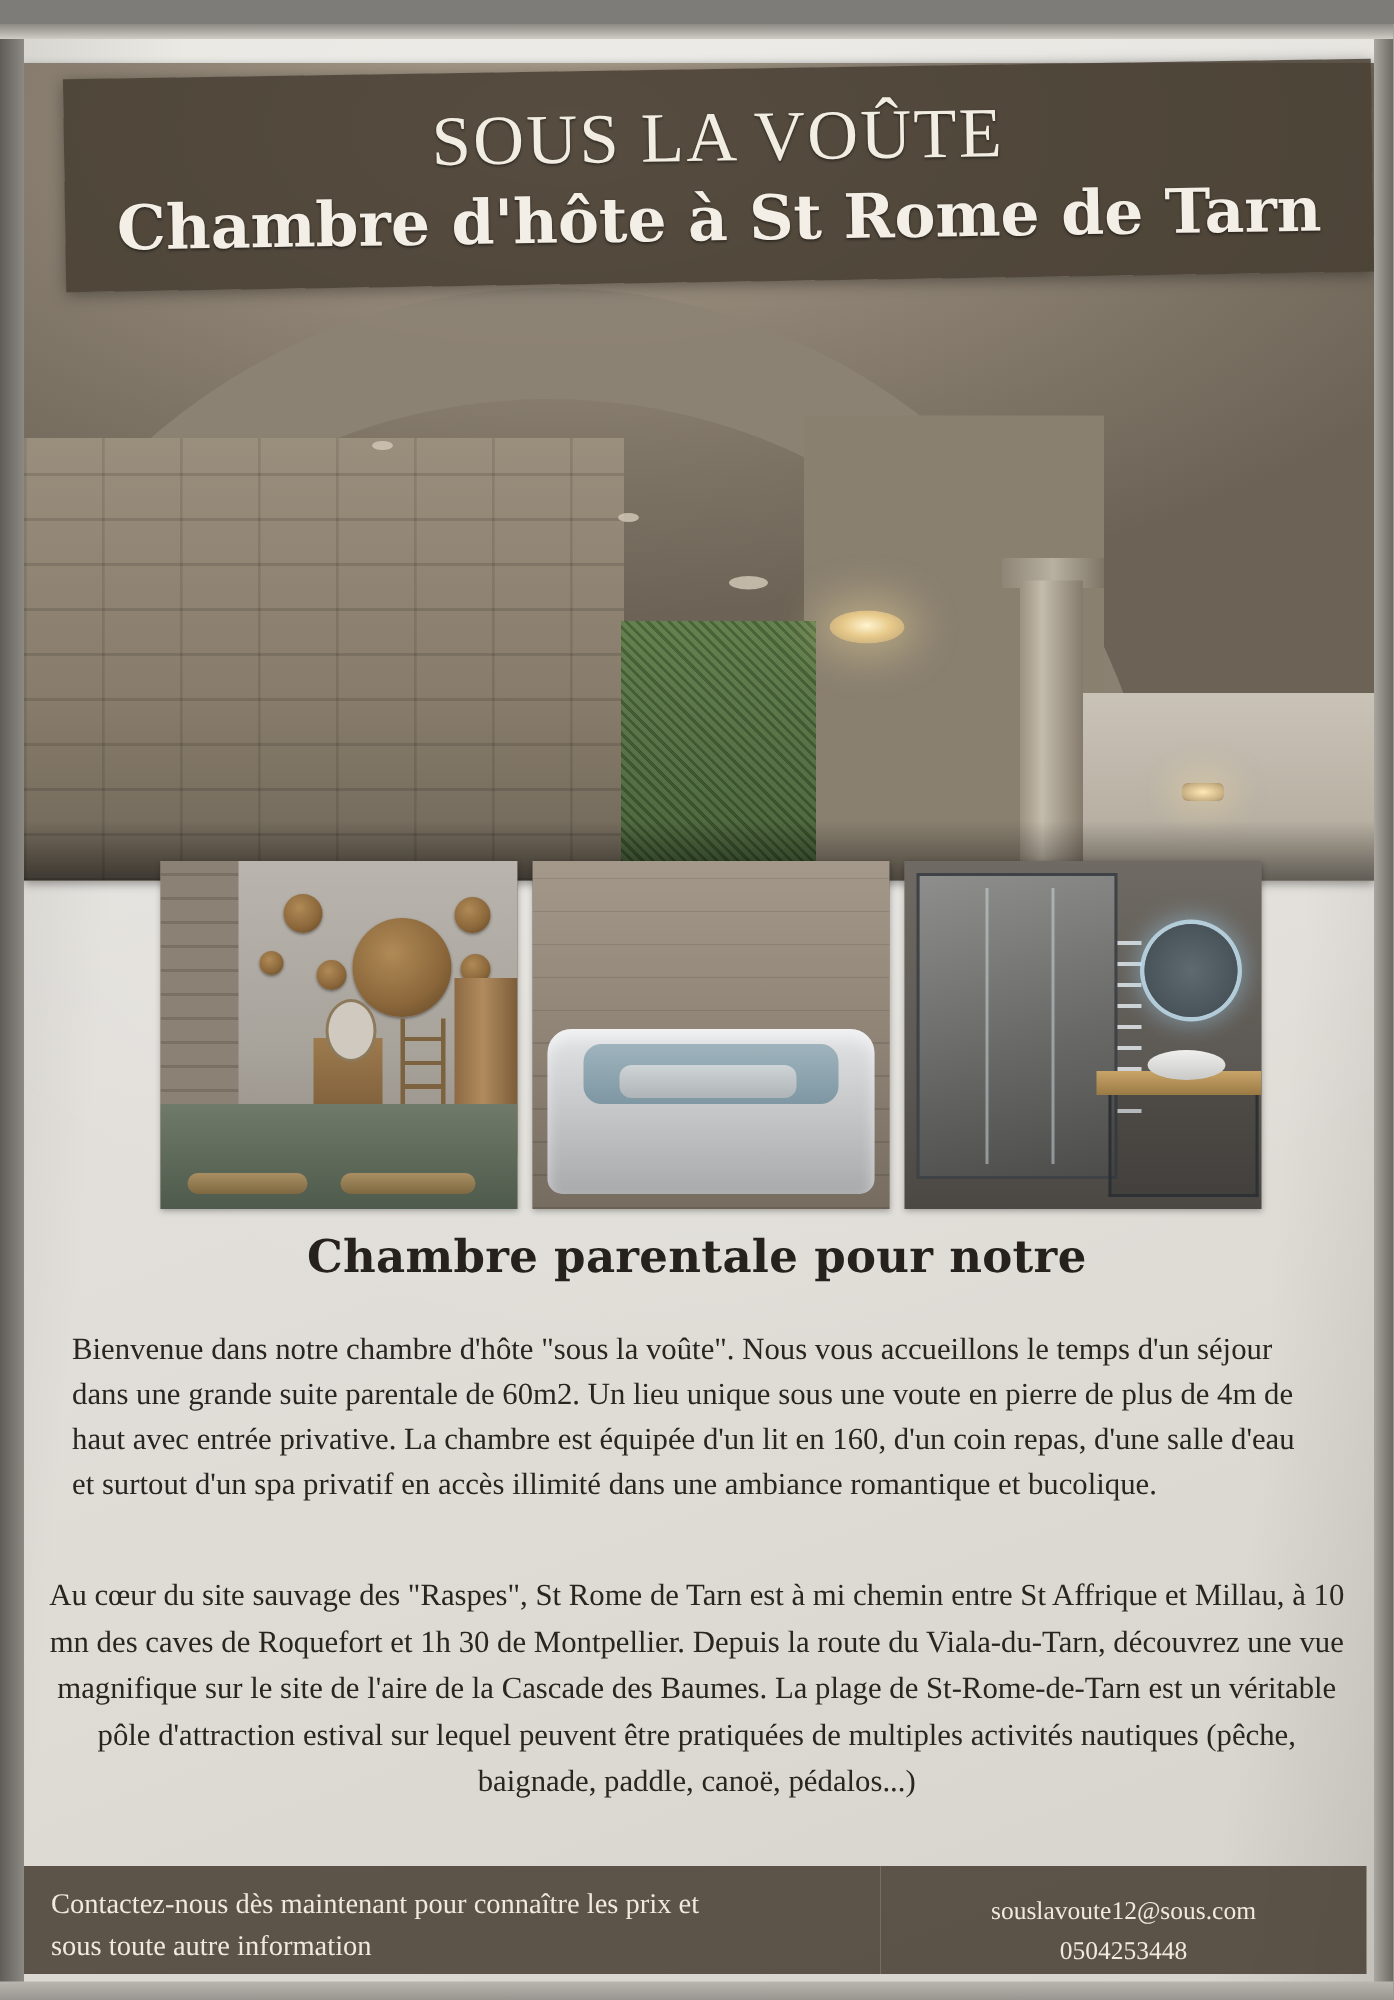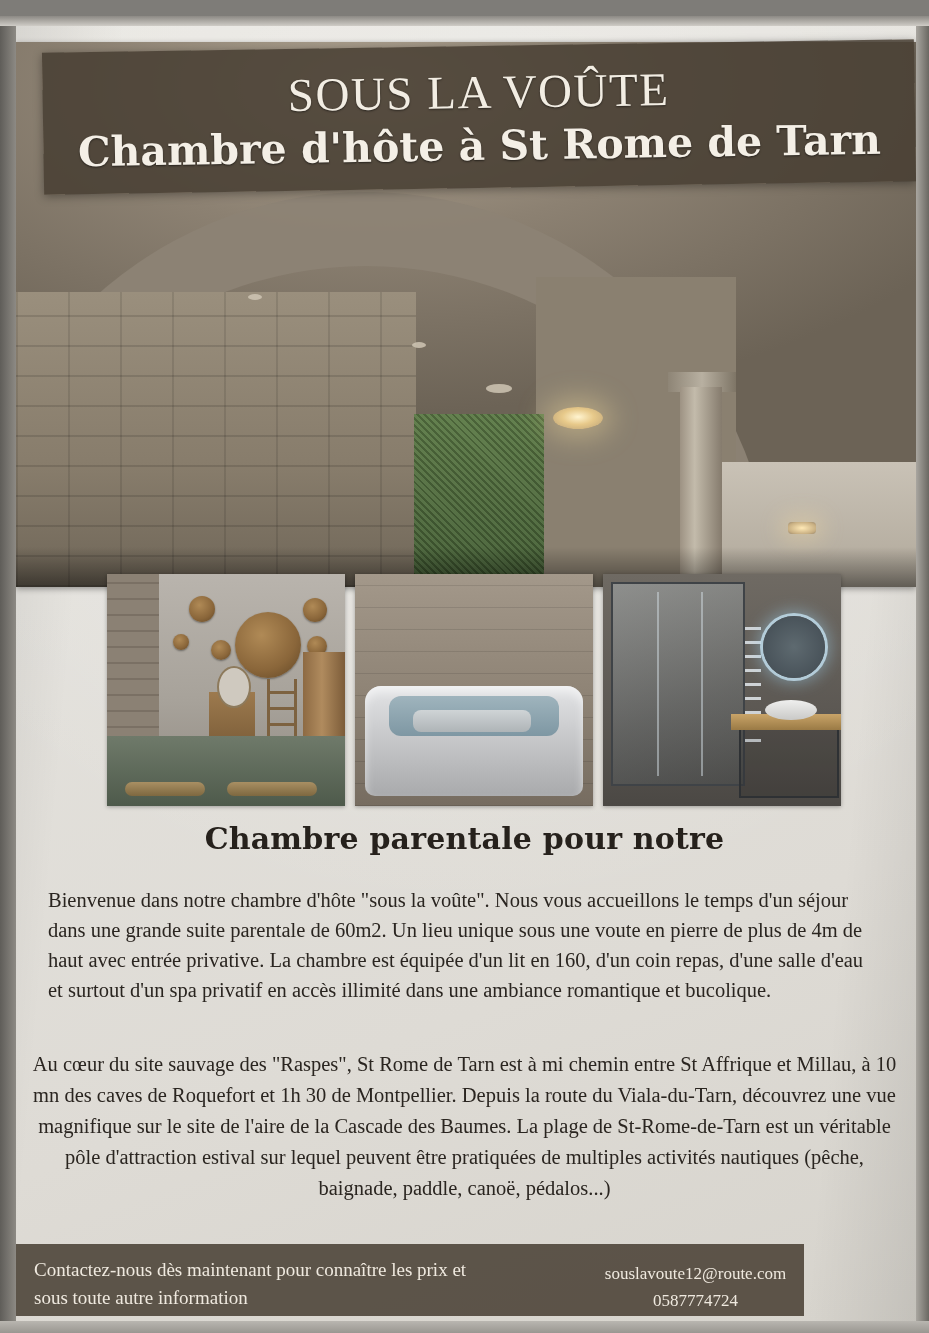--- a/index.html
+++ b/index.html
@@ -342,21 +342,21 @@
     font-size: 20.5px;
     line-height: 1.52;
     color: #2a2520;
     font-family: "Liberation Serif", serif;
   }
 
   
   #footer {
     position: absolute;
     left: 16px; top: 1228px;
-    width: 788px;
+    width: 895px;
     height: 72px;
     display: flex;
     gap: 0;
   }
   #contact-bar {
     flex: 0 0 571px;
     background: rgba(71,62,50,0.86);
     color: #efe9df;
     padding: 12px 14px 0 18px;
     box-sizing: border-box;
@@ -451,22 +451,22 @@
   <div id="headline">Chambre parentale pour notre</div>
   <p id="para1">Bienvenue dans notre chambre d'hôte "sous la voûte". Nous vous accueillons le temps d'un séjour dans une grande suite parentale de 60m2. Un lieu unique sous une voute en pierre de plus de 4m de haut avec entrée privative. La chambre est équipée d'un lit en 160, d'un coin repas, d'une salle d'eau et surtout d'un spa privatif en accès illimité dans une ambiance romantique et bucolique.</p>
   <p id="para2">Au cœur du site sauvage des "Raspes", St Rome de Tarn est à mi chemin entre St Affrique et Millau, à 10 mn des caves de Roquefort et 1h 30 de Montpellier. Depuis la route du Viala-du-Tarn, découvrez une vue magnifique sur le site de l'aire de la Cascade des Baumes. La plage de St-Rome-de-Tarn est un véritable pôle d'attraction estival sur lequel peuvent être pratiquées de multiples activités nautiques (pêche, baignade, paddle, canoë, pédalos...)</p>
 
   <div id="footer">
     <div id="contact-bar">
       <span class="muted-line">Contactez-nous dès maintenant pour connaître les prix et</span>
       <span class="muted-line">sous toute autre information</span>
     </div>
     <div id="contact-box">
-      <span class="muted-line">souslavoute12@route.com</span>
-      <span class="muted-line">0587774724</span>
+      <span class="muted-line">souslavoute12@sous.com</span>
+      <span class="muted-line">0504253448</span>
     </div>
   </div>
 
   <div id="edge-left"></div>
   <div id="edge-right"></div>
   <div id="edge-top"></div>
   <div id="edge-bottom"></div>
 
 </div>
 

